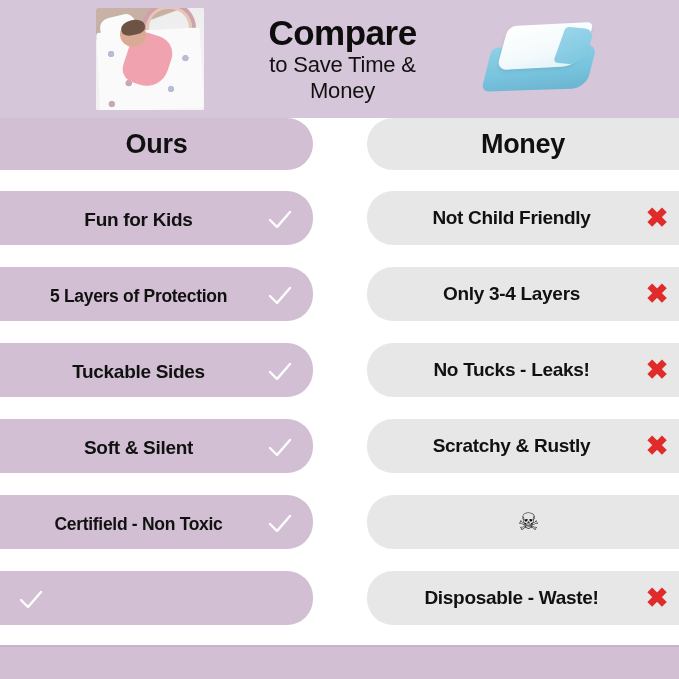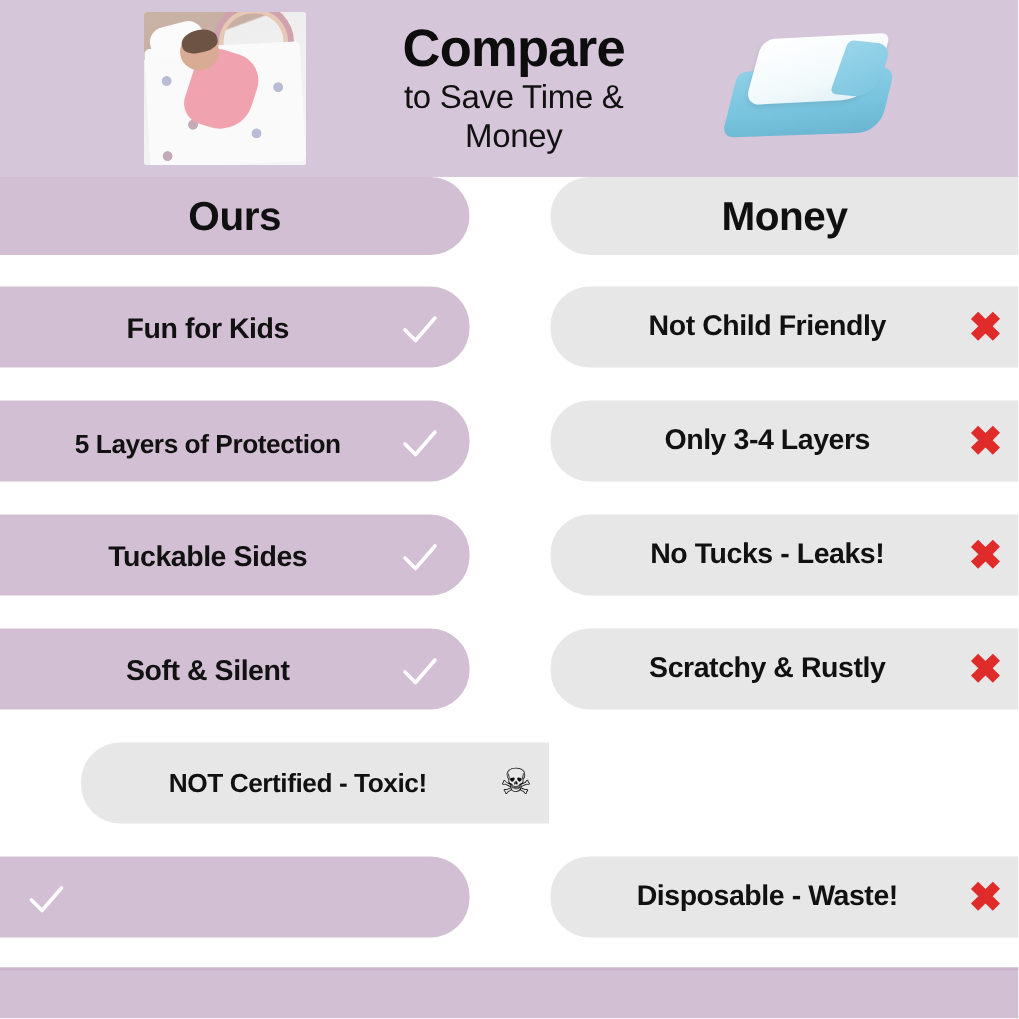--- a/index.html
+++ b/index.html
@@ -343,23 +343,30 @@
       </span>
     </div>
     <div class="cell gap"></div>
     <div class="cell others">
       <span class="feat-text">Scratchy &amp; Rustly</span>
       <span class="mark cross">✖</span>
     </div>
   </div>
 
   <div class="row">
-    <div class="cell gap"></div>
-    <div class="cell others">
-      <span class="feat-text small">NOT Certified - Toxic!</span>
+    <div class="cell ours">
+      <span class="feat-text small">Certifield - Non Toxic</span>
+      <span class="mark check">
+        <svg width="26" height="24" viewBox="0 0 26 24" fill="none" aria-hidden="true">
+          <path d="M3 12 L10 19 L23 4" stroke="#ffffff" stroke-width="2.4" stroke-linecap="round" stroke-linejoin="round"></path>
+        </svg>
+      </span>
+    </div>
+    <div class="cell gap"></div>
+    <div class="cell others">
       <span class="mark skull">☠</span>
     </div>
   </div>
 
   <div class="row">
     <div class="cell ours">
       <span class="mark check">
         <svg width="26" height="24" viewBox="0 0 26 24" fill="none" aria-hidden="true">
           <path d="M3 12 L10 19 L23 4" stroke="#ffffff" stroke-width="2.4" stroke-linecap="round" stroke-linejoin="round"></path>
         </svg>

